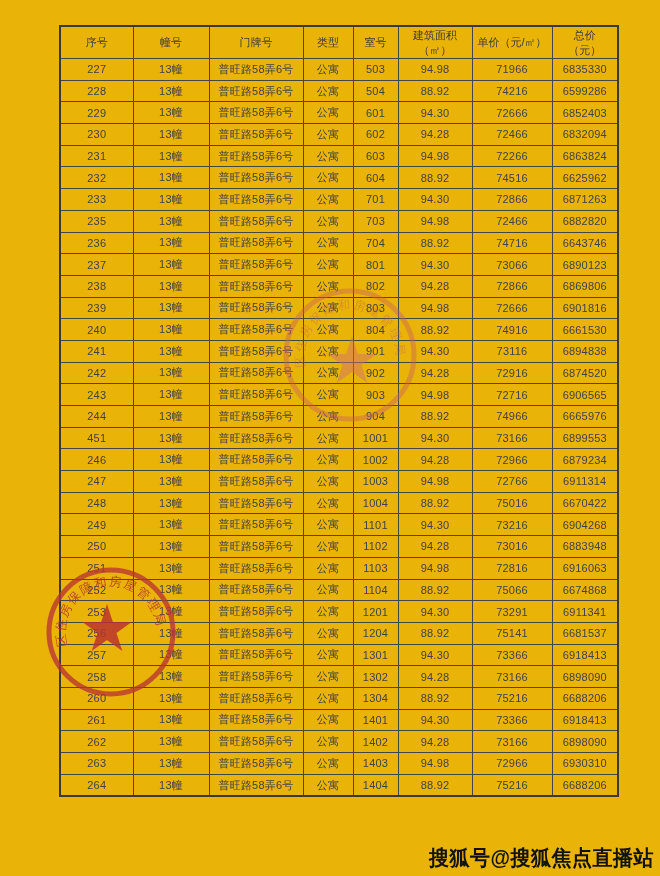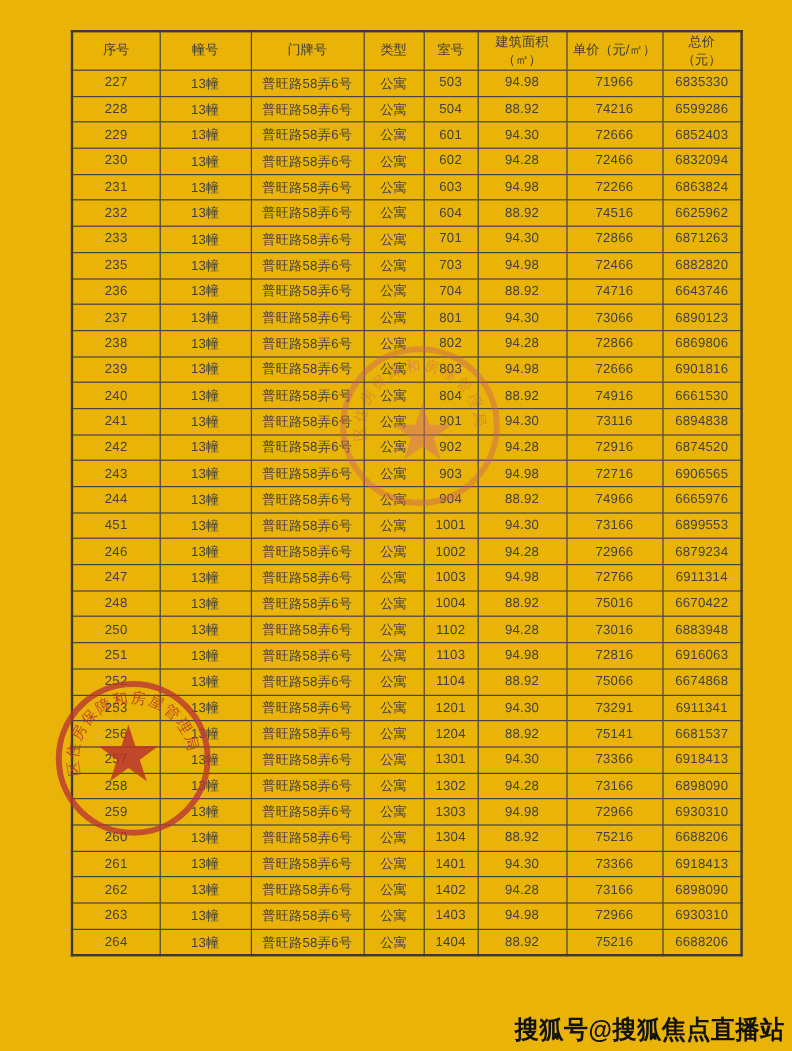--- a/index.html
+++ b/index.html
@@ -268,20 +268,30 @@
           <td>248</td>
           <td>13幢</td>
           <td>普旺路58弄6号</td>
           <td>公寓</td>
           <td>1004</td>
           <td>88.92</td>
           <td>75016</td>
           <td>6670422</td>
         </tr>
         <tr>
+          <td>249</td>
+          <td>13幢</td>
+          <td>普旺路58弄6号</td>
+          <td>公寓</td>
+          <td>1101</td>
+          <td>94.30</td>
+          <td>73216</td>
+          <td>6904268</td>
+        </tr>
+        <tr>
           <td>250</td>
           <td>13幢</td>
           <td>普旺路58弄6号</td>
           <td>公寓</td>
           <td>1102</td>
           <td>94.28</td>
           <td>73016</td>
           <td>6883948</td>
         </tr>
         <tr>
@@ -336,30 +346,20 @@
         </tr>
         <tr>
           <td>258</td>
           <td>13幢</td>
           <td>普旺路58弄6号</td>
           <td>公寓</td>
           <td>1302</td>
           <td>94.28</td>
           <td>73166</td>
           <td>6898090</td>
-        </tr>
-        <tr>
-          <td>259</td>
-          <td>13幢</td>
-          <td>普旺路58弄6号</td>
-          <td>公寓</td>
-          <td>1303</td>
-          <td>94.98</td>
-          <td>72966</td>
-          <td>6930310</td>
         </tr>
         <tr>
           <td>260</td>
           <td>13幢</td>
           <td>普旺路58弄6号</td>
           <td>公寓</td>
           <td>1304</td>
           <td>88.92</td>
           <td>75216</td>
           <td>6688206</td>

